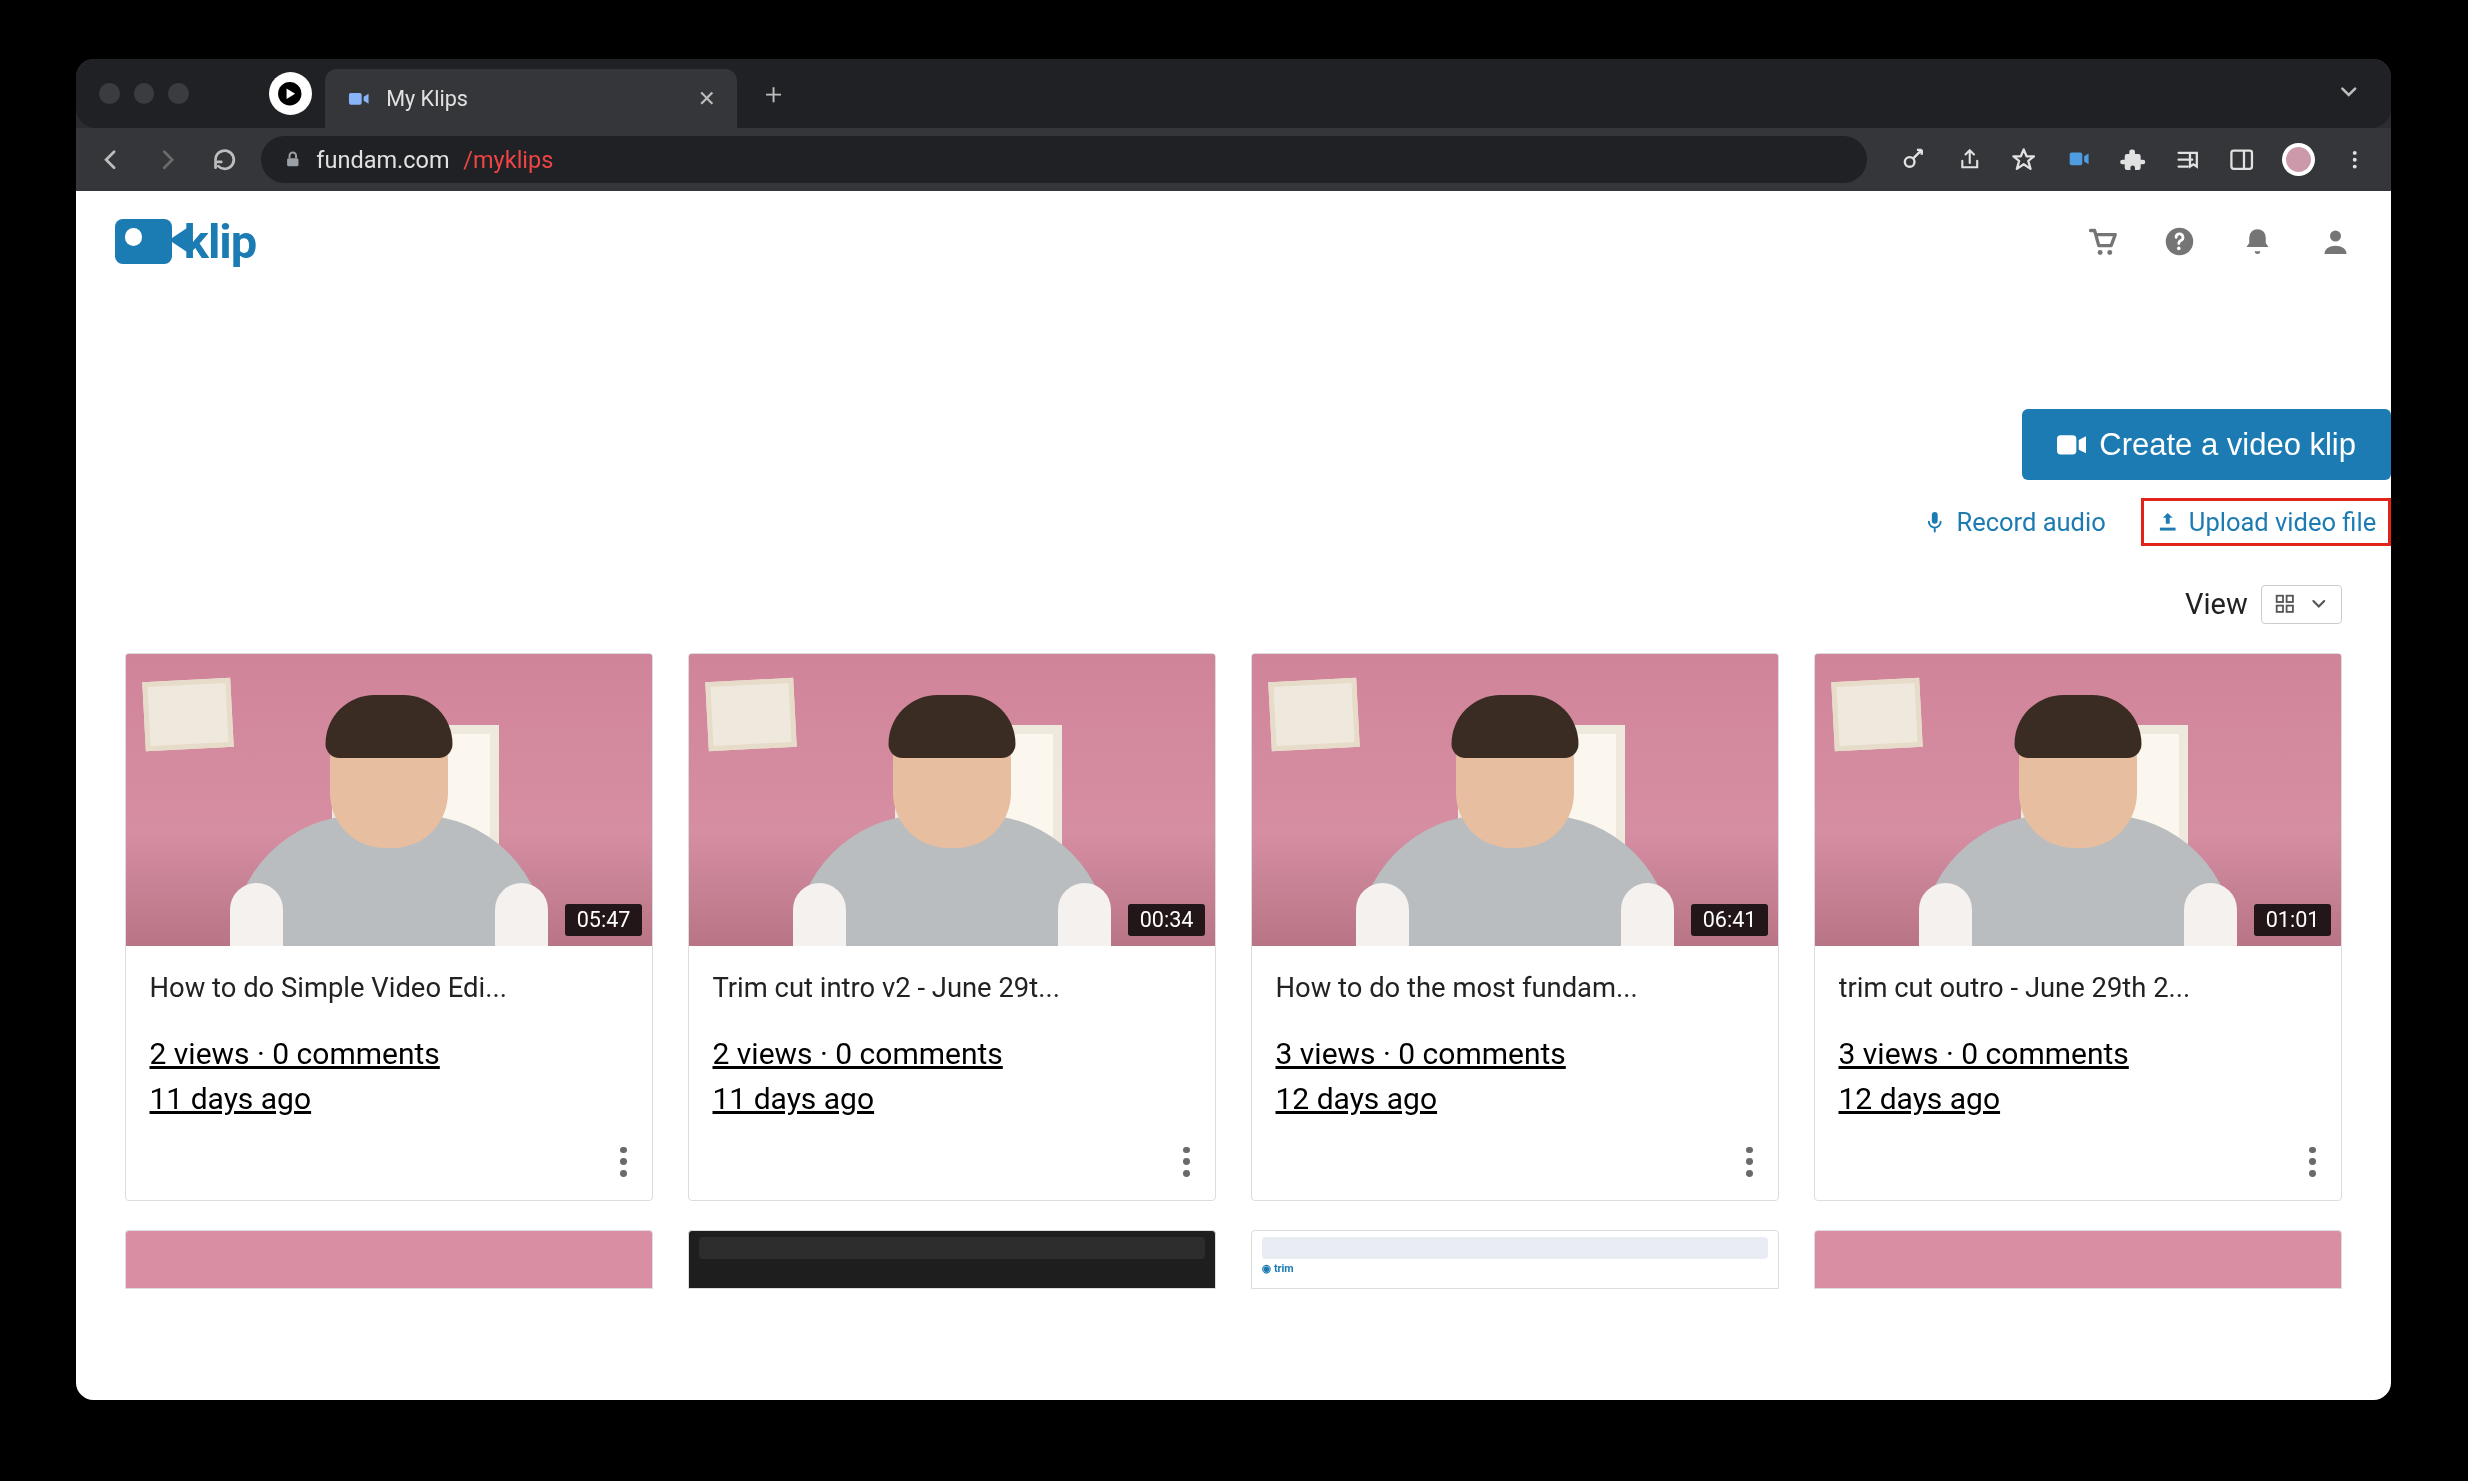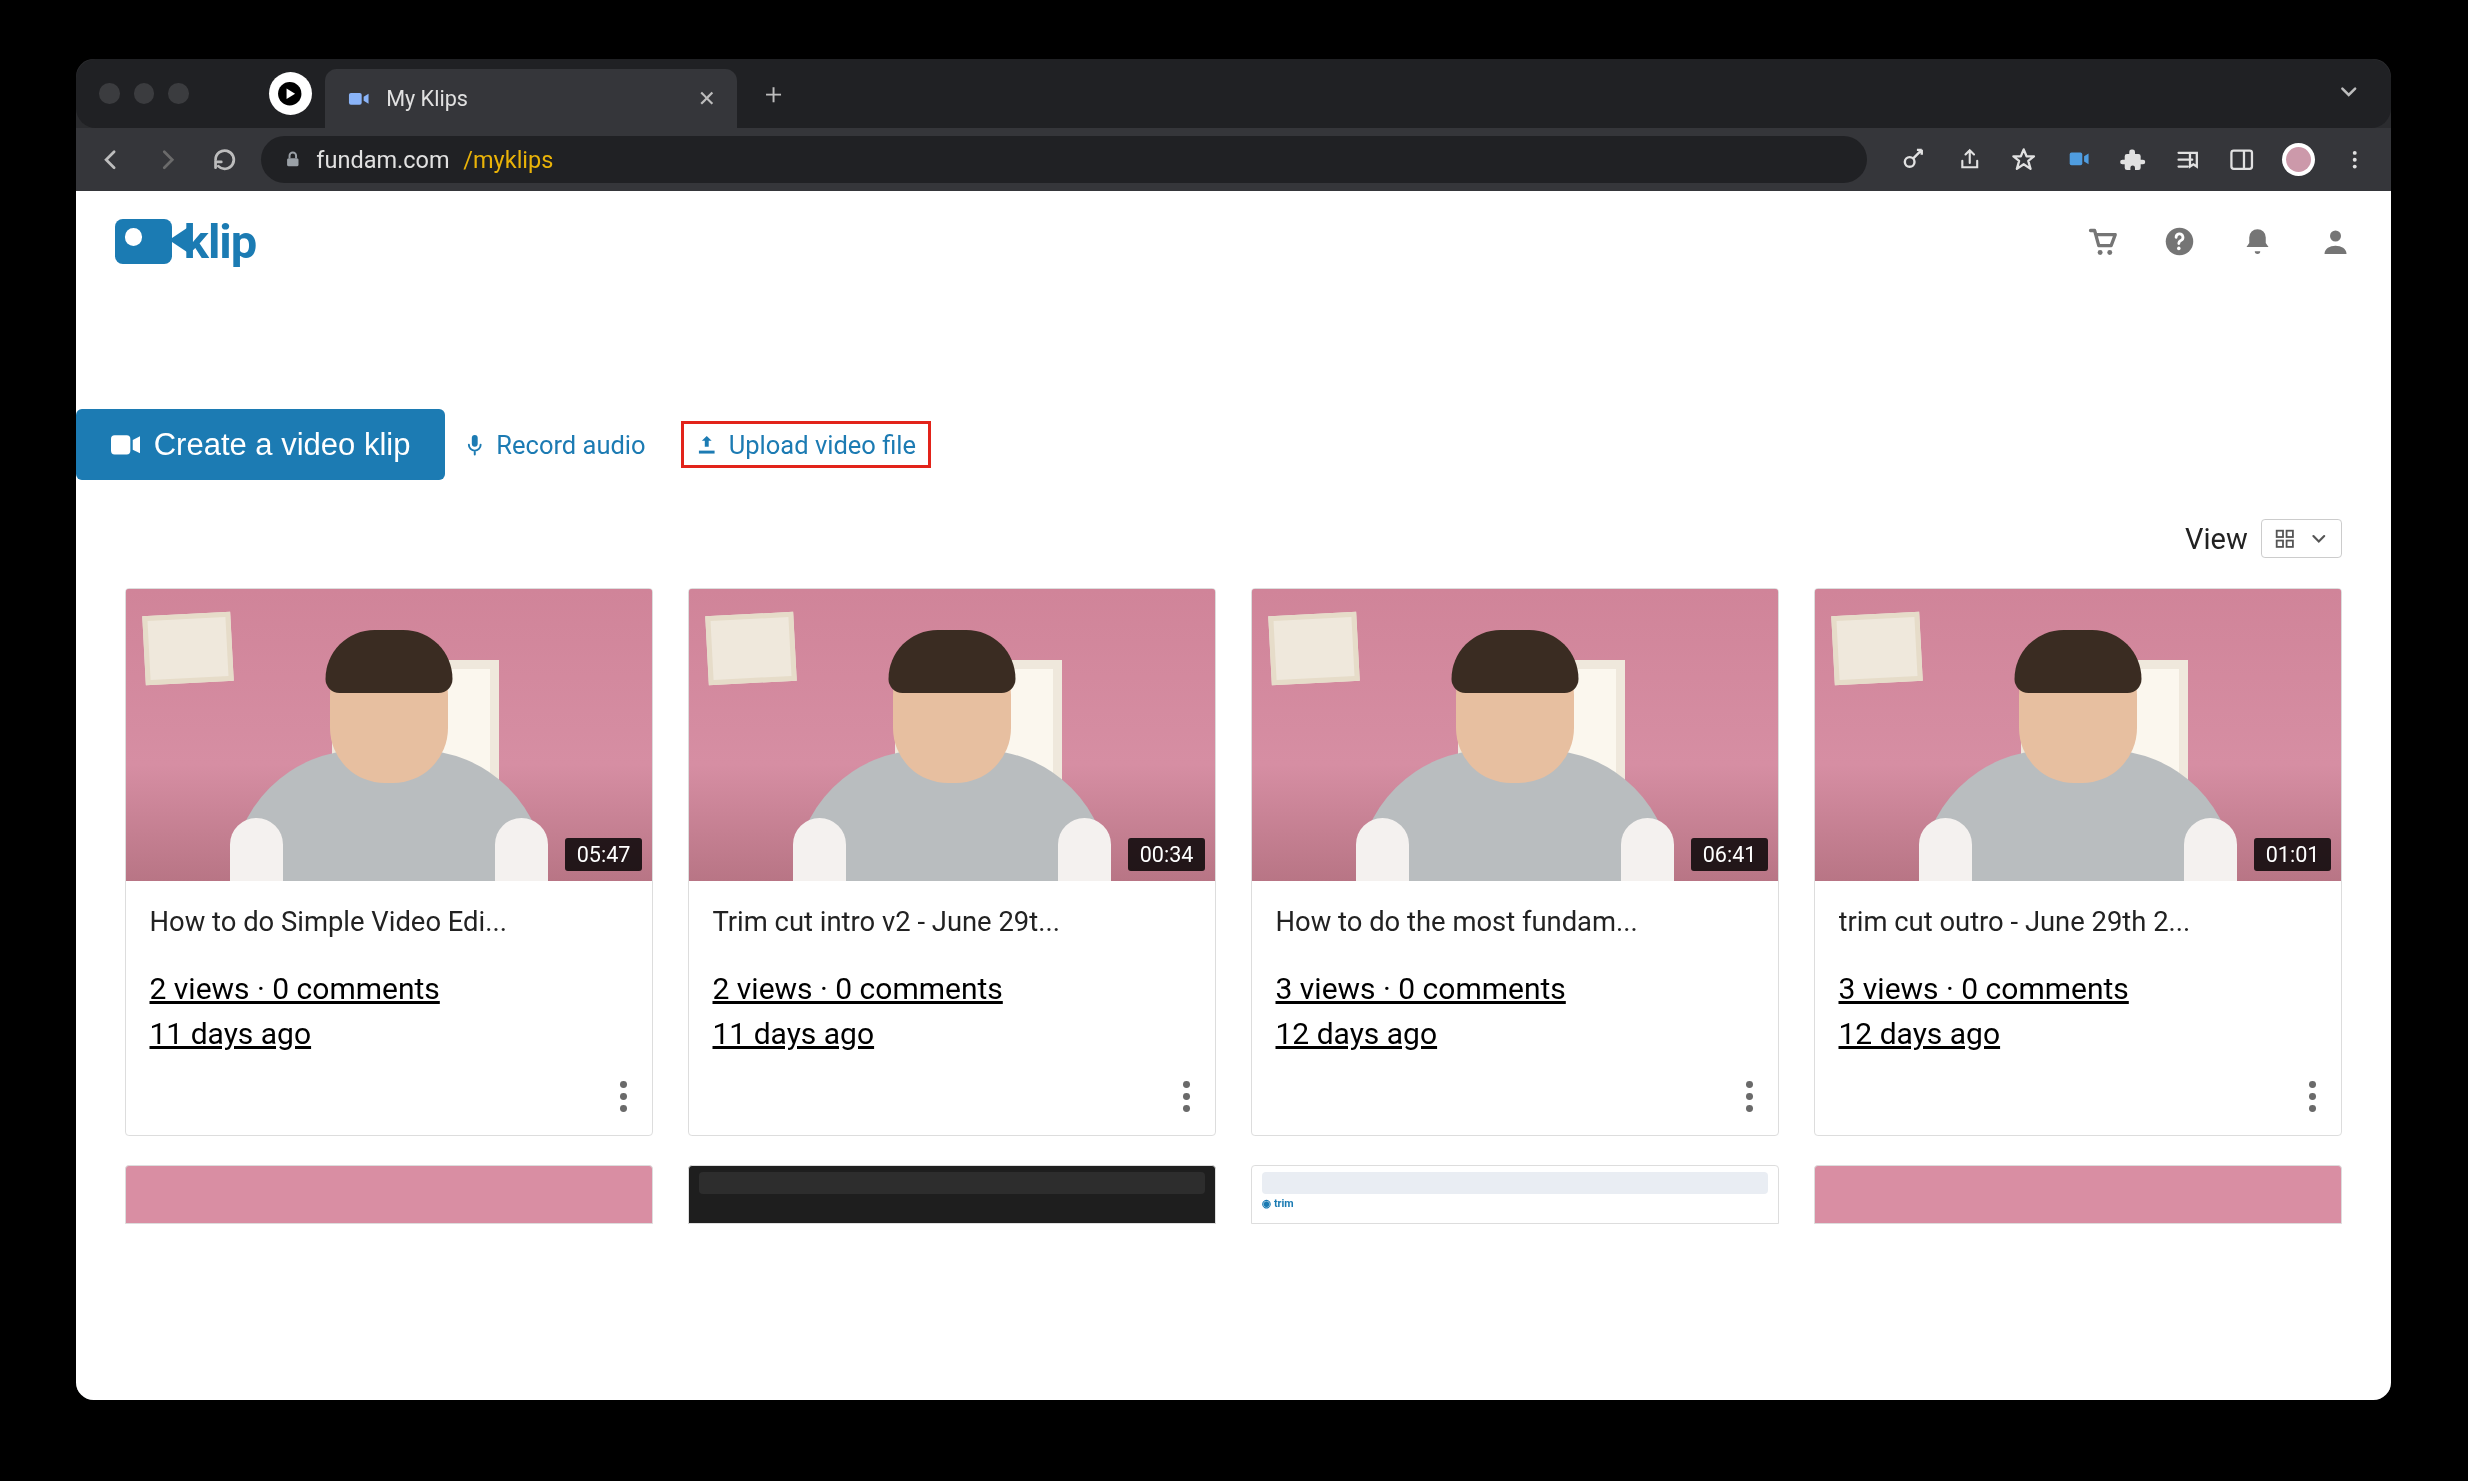--- a/index.html
+++ b/index.html
@@ -50,21 +50,21 @@
 
   .omnibox-row{
     height:63px;background:#35363a;display:flex;align-items:center;padding:0 15.7px;gap:17.6px;color:#bdbdbd;
   }
   .nav-btn{width:39px;height:39px;display:flex;align-items:center;justify-content:center;border-radius:50%;}
   .nav-btn svg{width:27.4px;height:27.4px;}
   .url-bar{
     flex:1;background:#202124;border-radius:31px;height:47px;display:flex;align-items:center;padding:0 21.6px;gap:13.7px;color:#e1e1e1;font-size:23.5px;
   }
   .url-bar .lock{color:#9aa0a6;}
-  .url-bar .url-dim{color:#eab308;}
+  .url-bar .url-dim{color:#ef4444;}
   .omnibox-actions{display:flex;align-items:center;gap:25.5px;padding-left:15.7px;padding-right:5.9px;}
   .omnibox-actions .ic{width:29px;height:29px;color:#e1e1e1;display:flex;align-items:center;justify-content:center;}
   .avatar{width:33px;height:33px;border-radius:50%;background:#fff;display:flex;align-items:center;justify-content:center;overflow:hidden;}
   .avatar-inner{width:25.5px;height:25.5px;border-radius:50%;background:#c9a;}
 
   .page{
     background:#fff;
     height: calc(100% - 131px);
     overflow:hidden;
     position:relative;
@@ -80,21 +80,21 @@
     content:"";position:absolute;right:-17.6px;top:7.8px;width:0;height:0;border-top:14.7px solid transparent;border-bottom:14.7px solid transparent;border-right:21.6px solid #1b7bb3;
   }
   .logo-mark::after{
     content:"";position:absolute;left:9.8px;top:9.8px;width:17.6px;height:17.6px;background:#fff;border-radius:50%;
   }
   .logo-text{font-size:47px;font-weight:700;color:#1b7bb3;letter-spacing:-1px;}
   .topbar-icons{display:flex;align-items:center;gap:45px;color:#757575;}
   .topbar-icons .ti{width:33px;height:33px;}
 
   .center-actions{
-    display:flex;align-items:center;gap:17.6px;margin-top:118px;
+    display:flex;flex-direction:column;align-items:flex-end;gap:17.6px;margin-top:118px;
   }
   .btn-primary{
     background:#1c7bb3;color:#fff;border:none;border-radius:5.9px;
     font-size:31px;font-weight:400;padding:17.6px 35px;display:flex;align-items:center;gap:13.7px;cursor:pointer;
   }
   .btn-primary svg{width:29px;height:21.6px;fill:#fff;}
   .sub-links{display:flex;align-items:center;gap:35px;font-size:25.5px;color:#1c7bb3;}
   .sub-link{display:flex;align-items:center;gap:9.8px;cursor:pointer;}
   .sub-link.highlight{border:3.9px solid #e2231a;padding:5.9px 11.8px;border-radius:0;}
   .sub-link svg{width:23.5px;height:23.5px;fill:#1c7bb3;}

